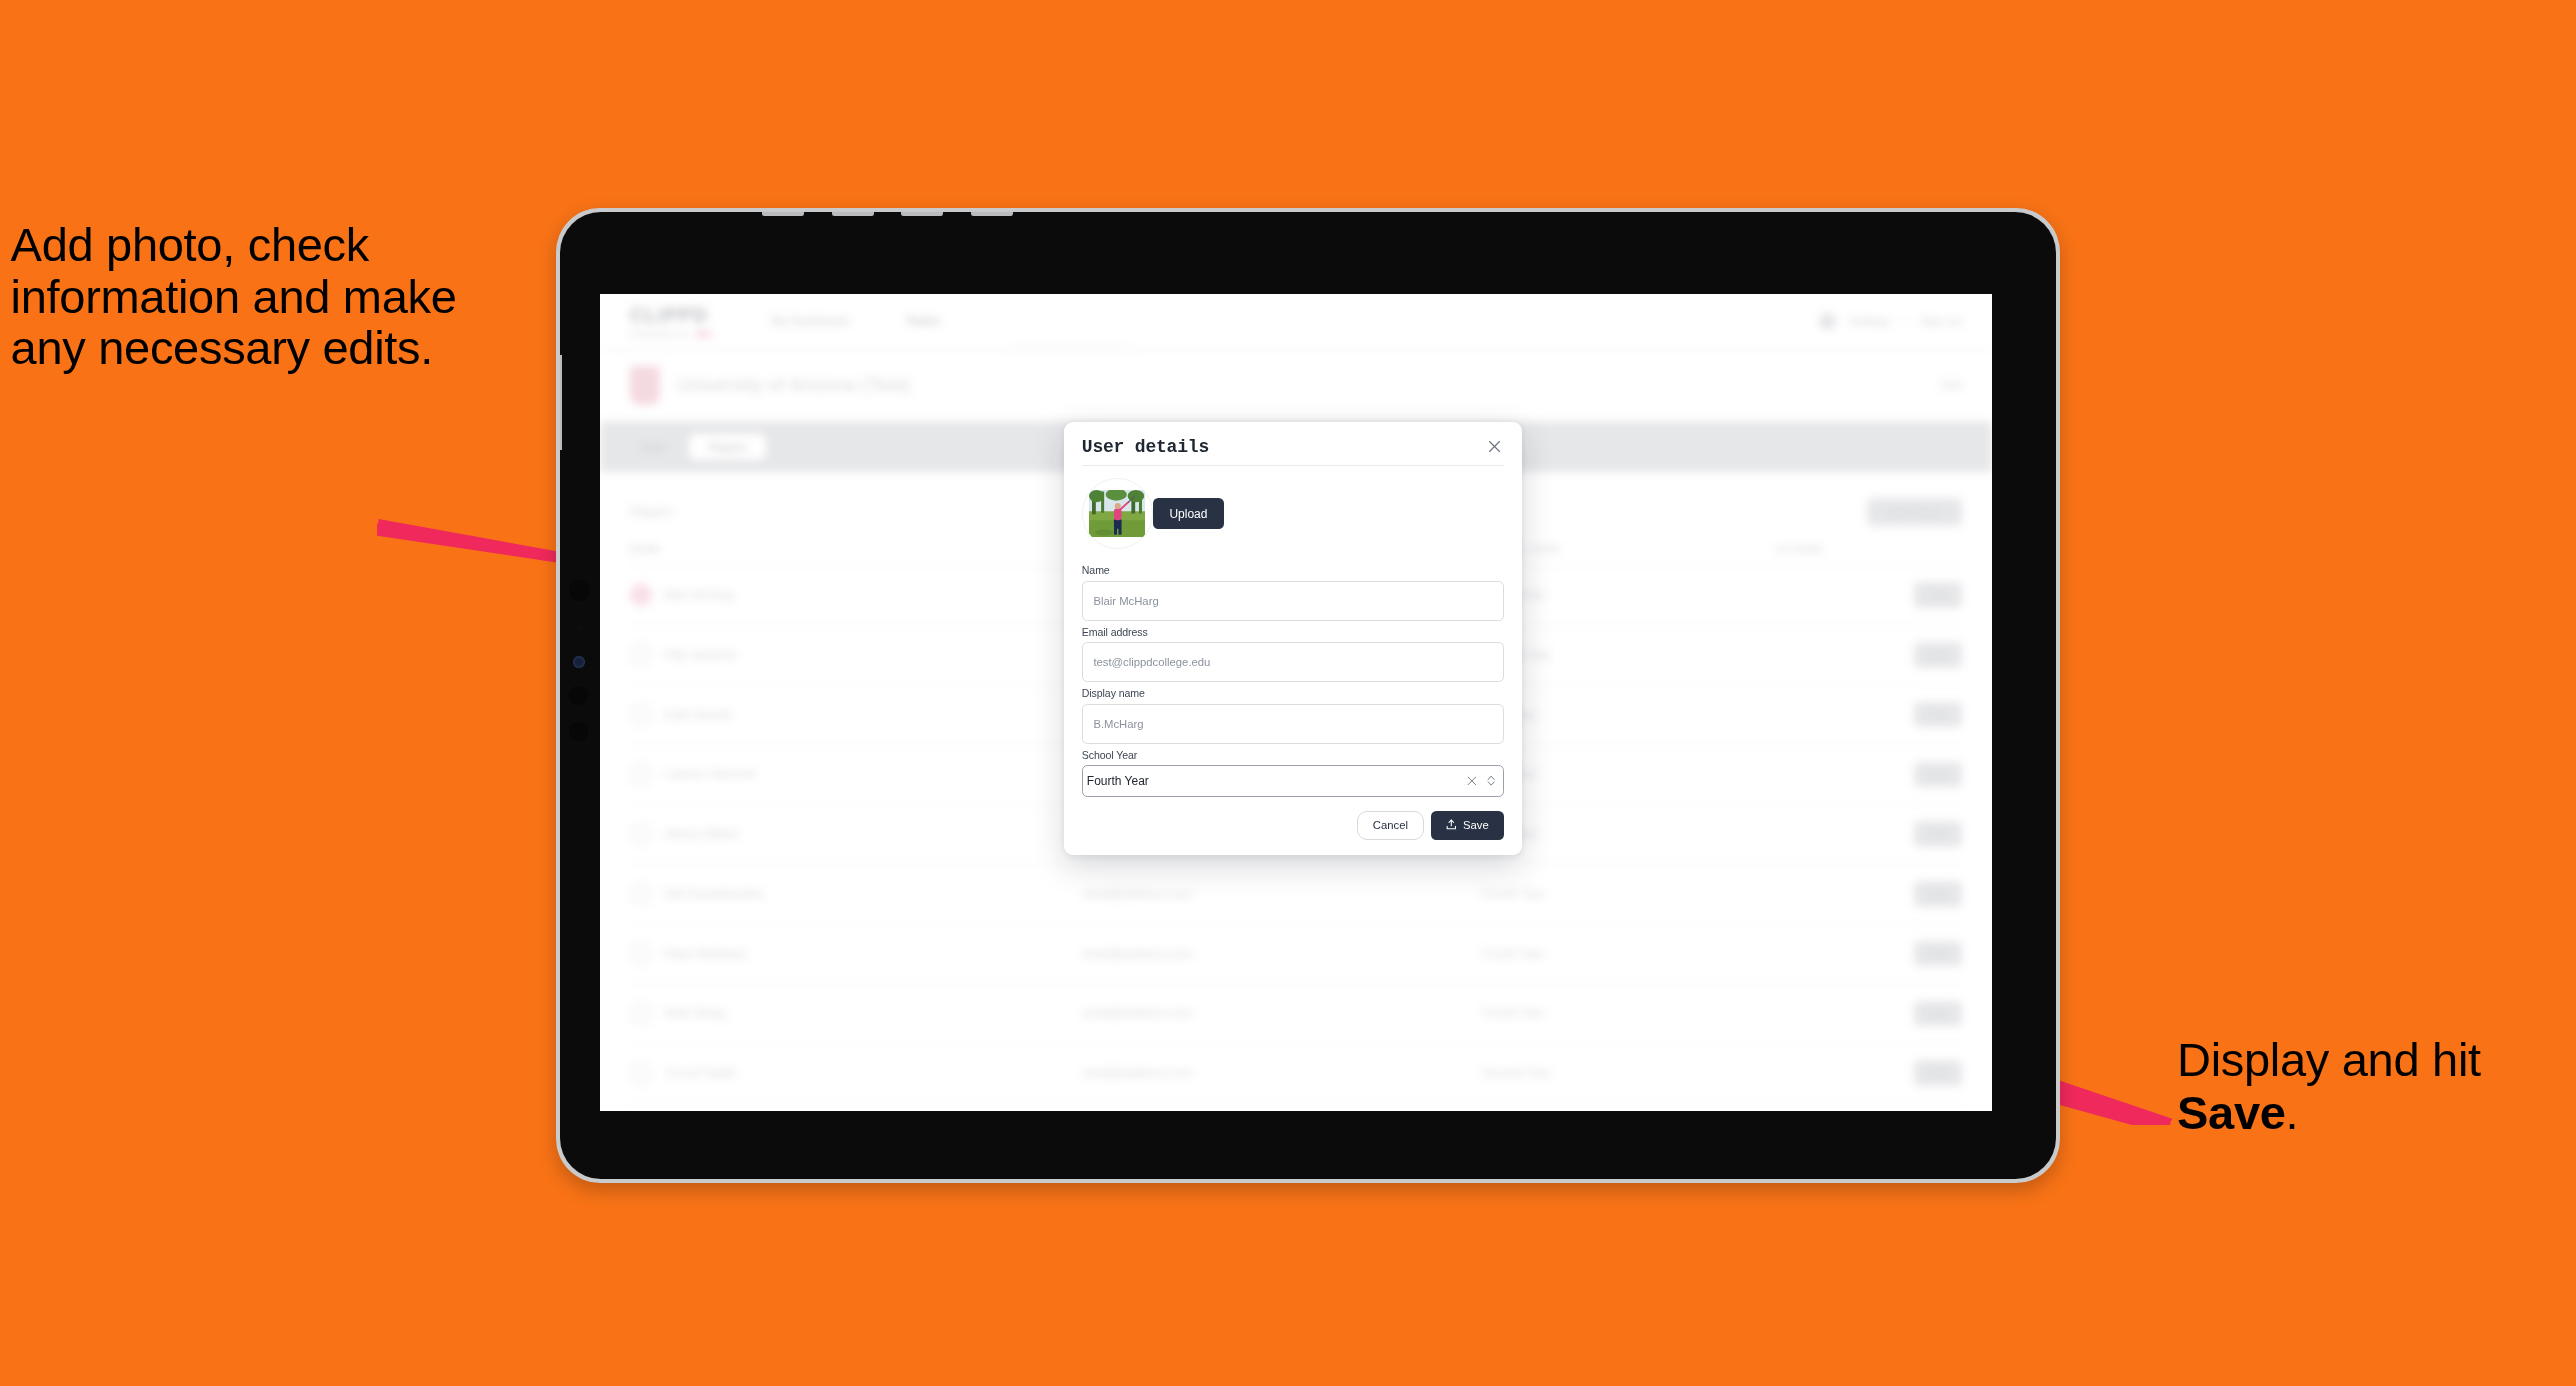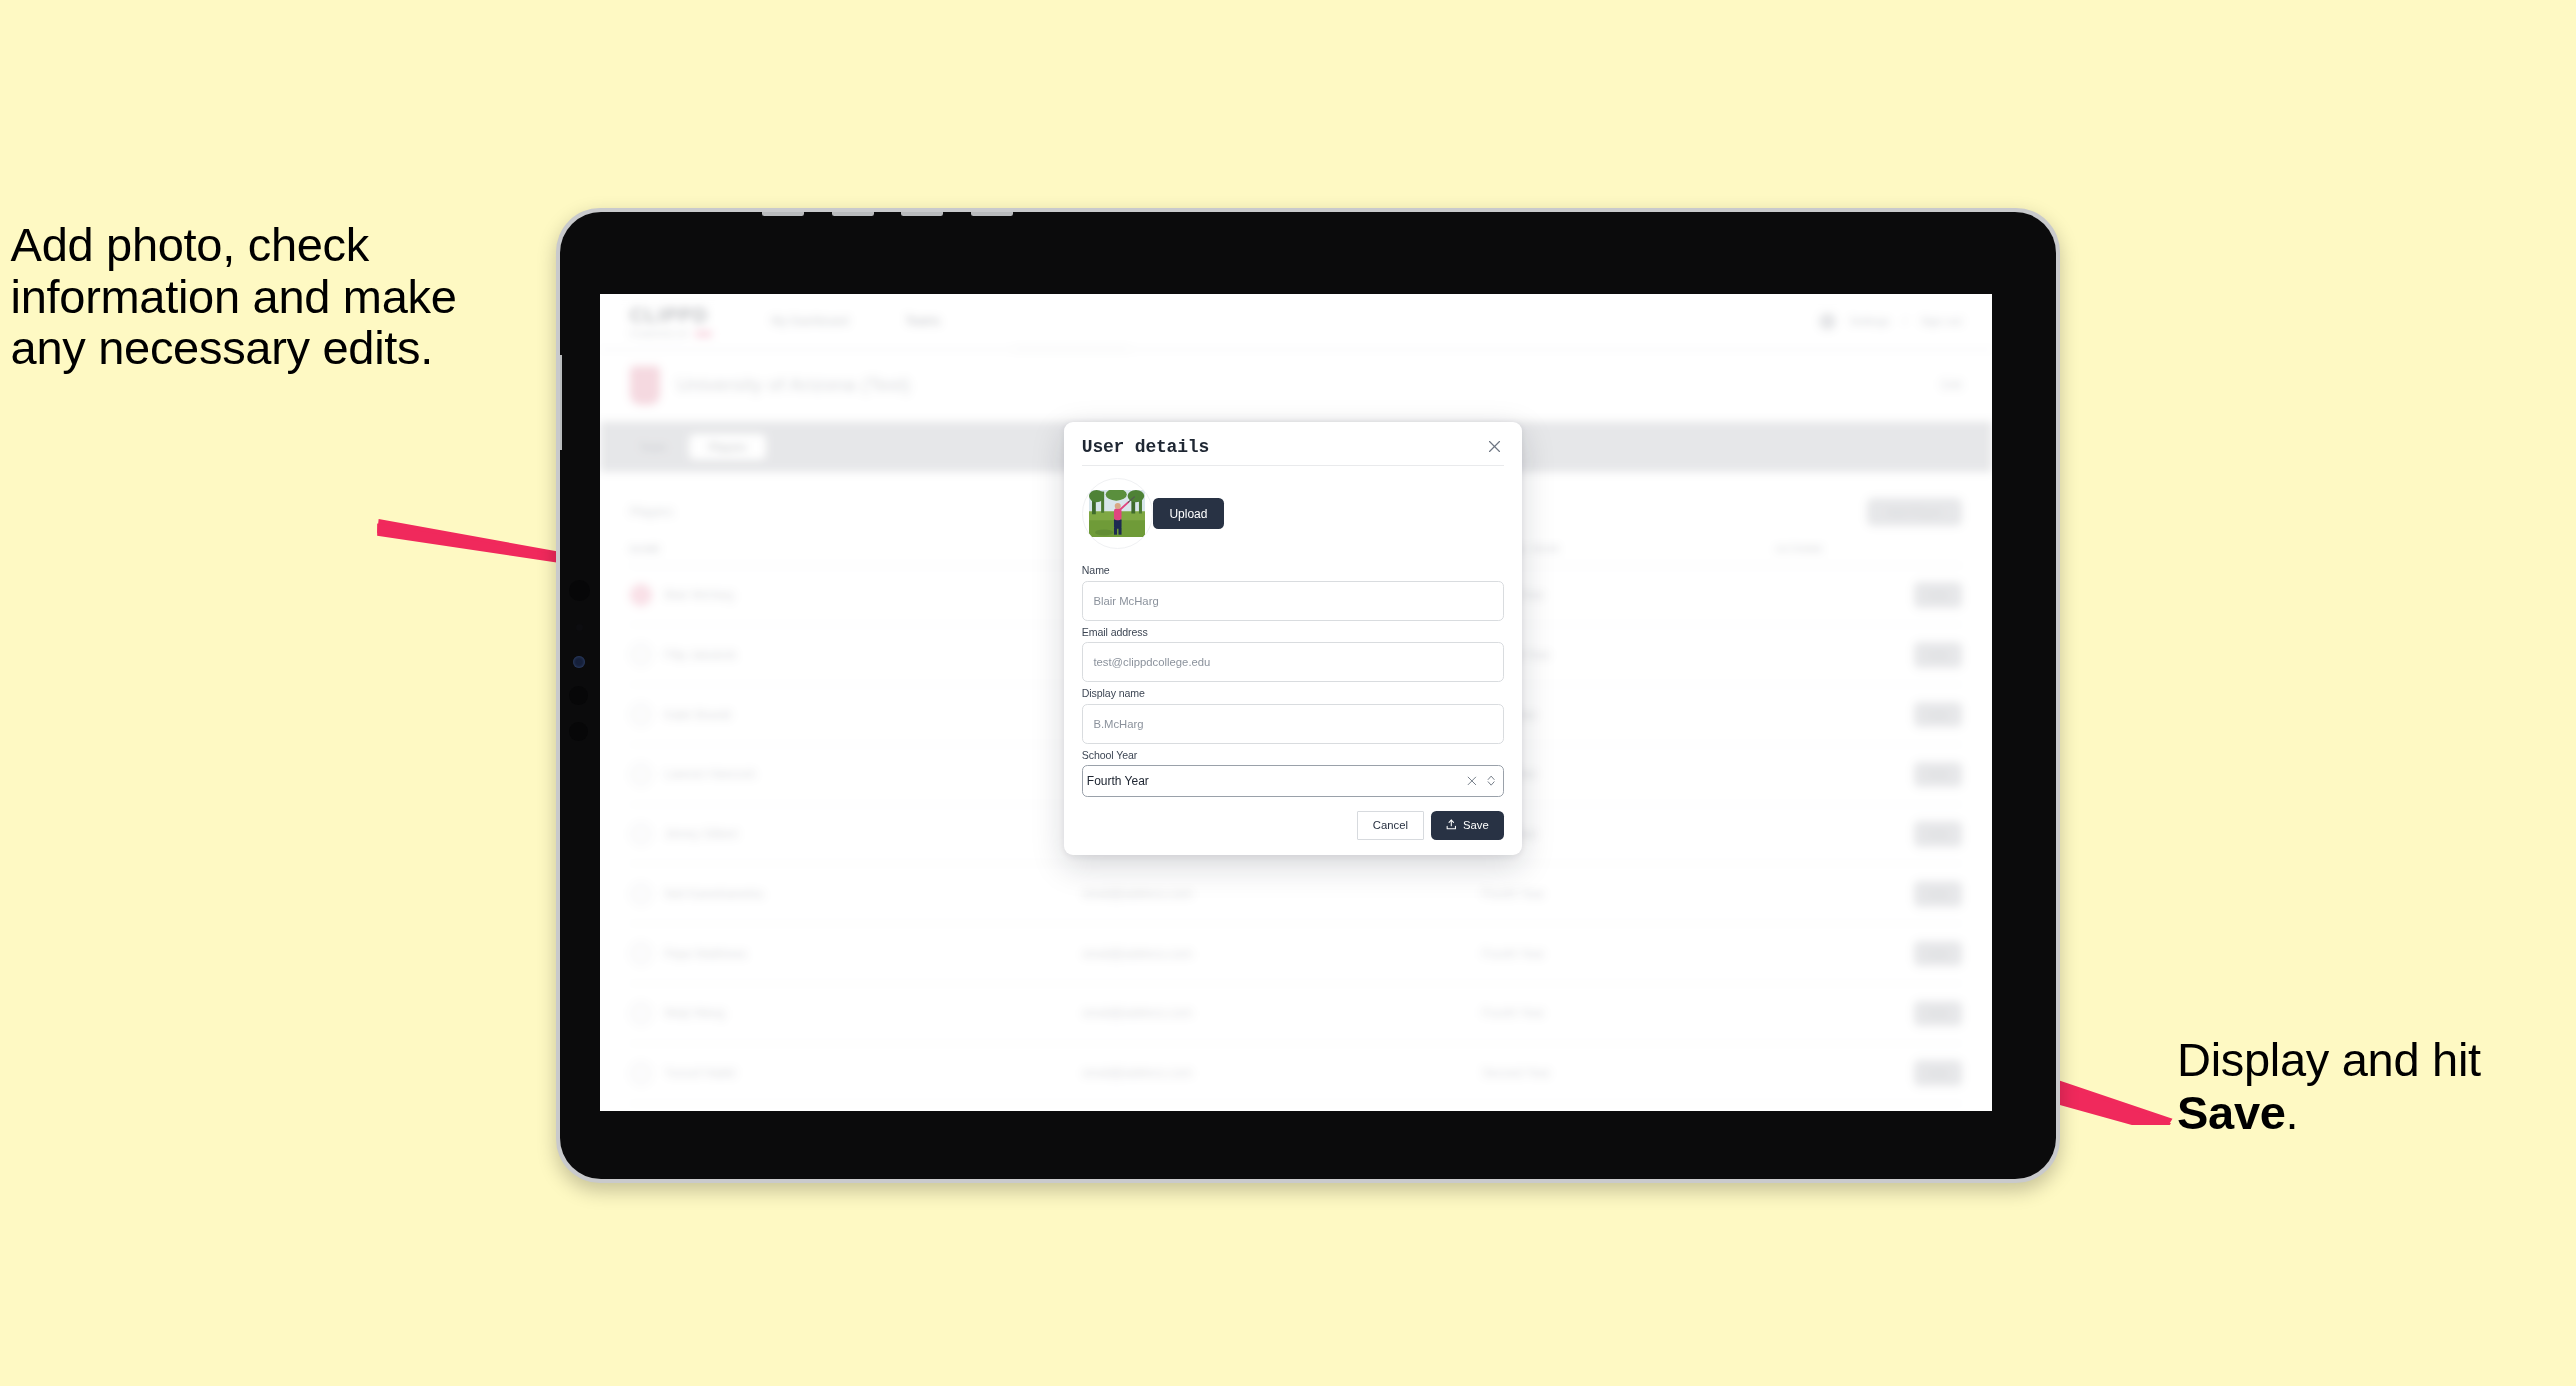--- a/index.html
+++ b/index.html
@@ -3,21 +3,21 @@
 <meta charset="utf-8">
 <title>User details — tablet walkthrough</title>
 <style>
   * { box-sizing: border-box; margin: 0; padding: 0; }
   html, body {
     width: 2576px; height: 1386px;
     background: #ffffff;
     font-family: "Liberation Sans", sans-serif;
     overflow: hidden;
   }
-  .stage { position: relative; width: 2576px; height: 1386px; background:#fef9c3; }
+  .stage { position: relative; width: 2576px; height: 1386px; background:#f97316; }
 
   
   .annotation {
     position: absolute;
     color: #000;
     font-family: "Liberation Sans", sans-serif;
     font-weight: 400;
     letter-spacing: -0.3px;
   }
   #annotation-left  { left: 10.6px; top: 219px; width: 498px; font-size: 47px; line-height: 1.10; }
@@ -195,21 +195,21 @@
     display:flex; align-items:center;
     font-size: 12px; color:#202733; background:#fff; cursor:pointer;
   }
   .select-icons {
     position:absolute; right: 9px; top: 0; height: 32px;
     display:flex; align-items:center; gap: 9.8px; color:#737b86;
   }
   .sel-icon { cursor:pointer; display:flex; align-items:center; justify-content:center; }
   .modal-actions { display:flex; justify-content:flex-end; gap: 7.5px; margin-top: 13.6px; }
   .btn-cancel {
-    background:#fff; color:#273040; border:0.8px solid #d7dade; border-radius:1px;
+    background:#fff; color:#273040; border:0.8px solid #d7dade; border-radius:10px;
     font-size:11.3px; padding: 7.5px 15px; cursor:pointer;
     font-family:"Liberation Sans", sans-serif;
   }
   .btn-save {
     background:#283244; color:#fff; border:none; border-radius:5.3px;
     font-size:11.3px; padding: 7.5px 15px; cursor:pointer;
     display:flex; align-items:center; gap: 6px;
     font-family:"Liberation Sans", sans-serif;
   }
 </style>

